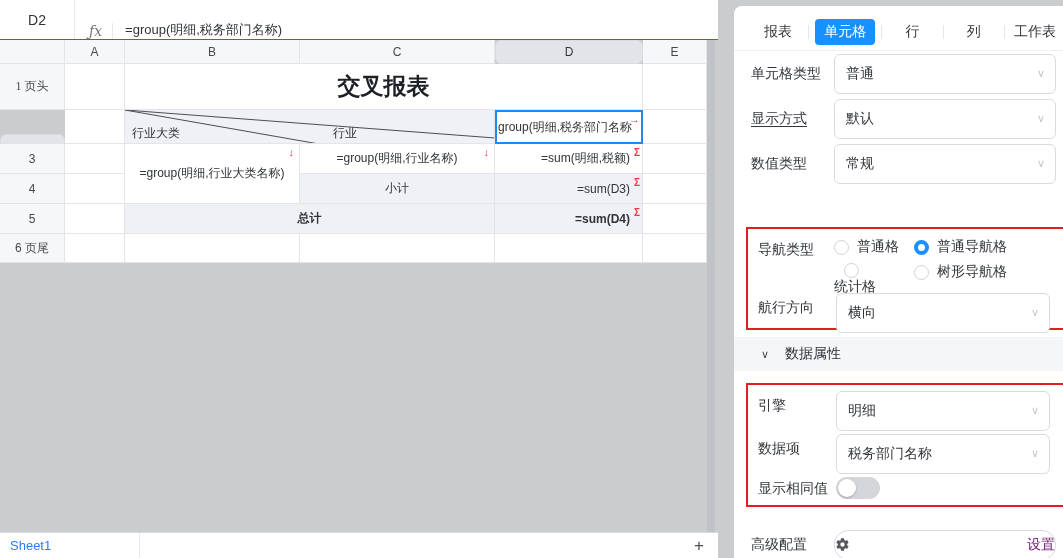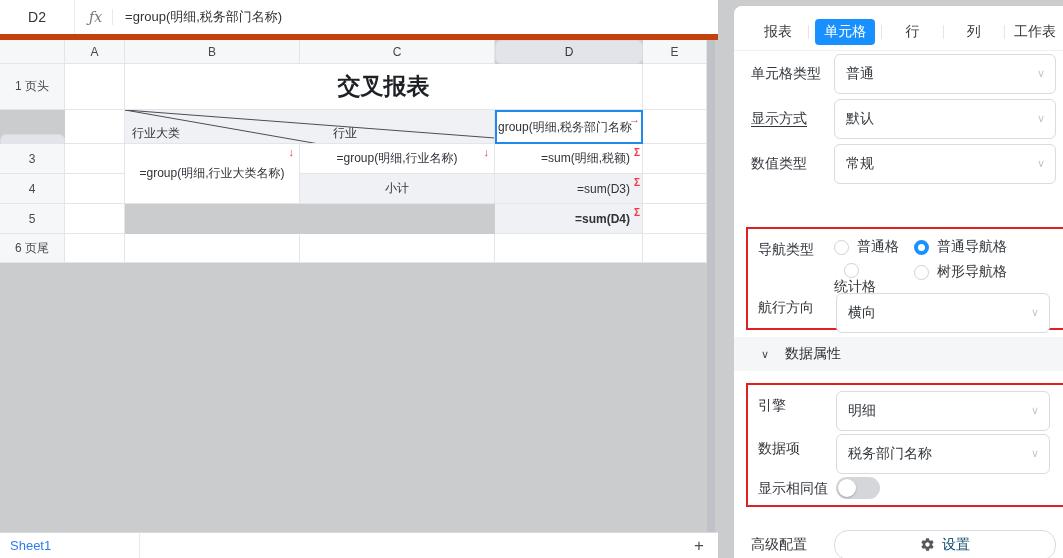--- a/index.html
+++ b/index.html
@@ -1,21 +1,21 @@
 <!DOCTYPE html>
 <html><head>
 <meta charset="utf-8">
 <style>
   * { margin:0; padding:0; box-sizing:border-box; }
   html,body { width:1063px; height:558px; font-family:"Liberation Sans", sans-serif; }
   body { position:relative; background:#caccce; overflow:hidden; }
 
   
   .fbar { position:absolute; left:0; top:0; width:718px; height:40px; background:#fff;
-          border-bottom:6px solid #c2410c; display:flex; align-items:center; }
+          border-bottom:1px solid #c2410c; display:flex; align-items:flex-end; }
   .cellref { width:75px; height:100%; display:flex; align-items:center; justify-content:center;
              border-right:1px solid #ebedef; font-size:14px; color:#333; }
   .fxicon { font-style:italic; color:#6f7680; font-size:14px; margin:0 10px 0 14px; font-family:"DejaVu Serif", serif; }
   .fsep { width:1px; height:16px; background:#e7e9eb; margin-right:12px; }
   .formula { font-size:13px; color:#2f3338; }
 
   
   .grid { position:absolute; left:0; top:40px; width:708px; height:223px; }
   .cell { position:absolute; border-right:1px solid #e3e5e9; border-bottom:1px solid #e3e5e9;
           background:#fff; font-size:12px; color:#2f3338; display:flex; align-items:center;
@@ -77,21 +77,21 @@
             display:flex; align-items:center; cursor:pointer; }
   .secchev { margin-left:27px; color:#45494e; font-size:11px; }
   .sectitle { margin-left:16px; color:#2c3035; font-weight:500; }
 
   .toggle { width:44px; height:22px; border-radius:11px; background:#d4d6d9; position:relative; cursor:pointer; flex:none; }
   .toggle .knob { position:absolute; left:2px; top:2px; width:18px; height:18px; border-radius:50%;
                   background:#fff; box-shadow:0 1px 2px rgba(0,0,0,.25); }
 
   .advrow { position:absolute; left:17px; width:305px; top:516px; height:45px; display:flex; align-items:center; }
   .advbtn { flex:1; height:30px; border:1px solid #d9dbde; border-radius:14px; display:flex; gap:7px;
-            align-items:center; justify-content:center; color:#0c4a6e; cursor:pointer; background:#fff; }
+            align-items:center; justify-content:space-between; color:#701a75; cursor:pointer; background:#fff; }
   .gear { width:15px; height:15px; fill:#55595e; }
 
   .pscroll { position:absolute; right:3px; top:46px; width:5px; height:288px; background:#d9dbde; border-radius:3px; }
 </style>
 </head>
 <body>
 
 <div class="fbar">
   <div class="cellref">D2</div>
   <span class="fxicon">ƒx</span>
@@ -101,21 +101,21 @@
 
 <div class="grid">
 
   <div class="cell hdr" style="left:0;top:0;width:65px;height:24px;"></div>
   <div class="cell hdr" style="left:65px;top:0;width:60px;height:24px;">A</div>
   <div class="cell hdr" style="left:125px;top:0;width:175px;height:24px;">B</div>
   <div class="cell hdr" style="left:300px;top:0;width:195px;height:24px;">C</div>
   <div class="cell hdr sel" style="left:495px;top:0;width:148px;height:24px;">D</div>
   <div class="cell hdr" style="left:643px;top:0;width:64px;height:24px;">E</div>
 
-  <div class="cell hdr" style="left:0;top:24px;width:65px;height:46px;">1 页头</div>
+  <div class="cell hdr" style="left:0;top:24px;width:65px;height:46px;font-family:Liberation Serif, serif;">1 页头</div>
   <div class="cell hdr sel" style="left:0;top:70px;width:65px;height:34px;">2 页头</div>
   <div class="cell hdr" style="left:0;top:104px;width:65px;height:30px;">3</div>
   <div class="cell hdr" style="left:0;top:134px;width:65px;height:30px;">4</div>
   <div class="cell hdr" style="left:0;top:164px;width:65px;height:30px;">5</div>
   <div class="cell hdr" style="left:0;top:194px;width:65px;height:29px;">6 页尾</div>
 
   <div class="cell" style="left:65px;top:24px;width:60px;height:46px;"></div>
   <div class="cell titlecell" style="left:125px;top:24px;width:518px;height:46px;">交叉报表</div>
   <div class="cell" style="left:643px;top:24px;width:64px;height:46px;"></div>
 
@@ -152,20 +152,21 @@
   <div class="cell" style="left:643px;top:104px;width:64px;height:30px;"></div>
 
   <div class="cell tint" style="left:300px;top:134px;width:195px;height:30px;">小计</div>
   <div class="cell tint al-right" style="left:495px;top:134px;width:148px;height:30px;">
     <span>=sum(D3)</span>
     <span class="mk sig" style="right:2px;top:4px;">Σ</span>
   </div>
   <div class="cell" style="left:643px;top:134px;width:64px;height:30px;"></div>
 
   <div class="cell" style="left:65px;top:164px;width:60px;height:30px;"></div>
+  <div class="cell tint bold" style="left:125px;top:164px;width:370px;height:30px;">总计</div>
   <div class="cell tint al-right bold" style="left:495px;top:164px;width:148px;height:30px;">
     <span>=sum(D4)</span>
     <span class="mk sig" style="right:2px;top:4px;">Σ</span>
   </div>
   <div class="cell" style="left:643px;top:164px;width:64px;height:30px;"></div>
 
   <div class="cell" style="left:65px;top:194px;width:60px;height:29px;"></div>
   <div class="cell" style="left:125px;top:194px;width:175px;height:29px;"></div>
   <div class="cell" style="left:300px;top:194px;width:195px;height:29px;"></div>
   <div class="cell" style="left:495px;top:194px;width:148px;height:29px;"></div>

